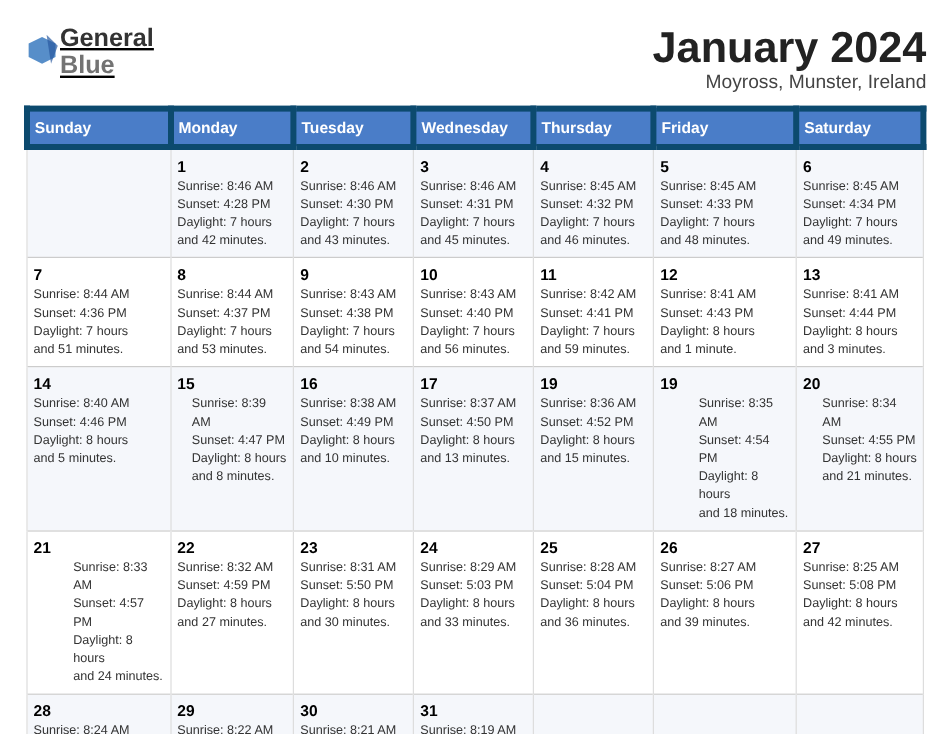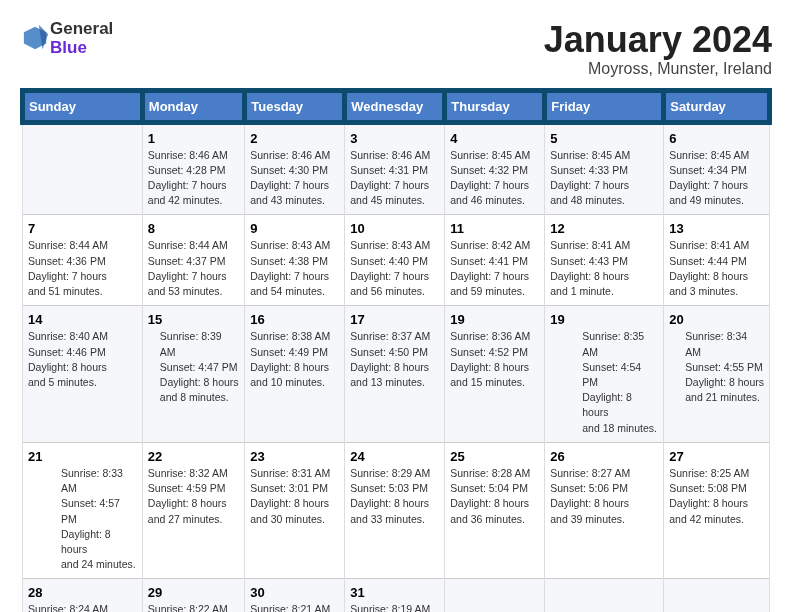--- a/index.html
+++ b/index.html
@@ -14,26 +14,27 @@
       display: flex;
       justify-content: space-between;
       align-items: flex-start;
       margin-bottom: 10px;
     }
     .logo-area {
       display: flex;
       align-items: center;
     }
     .logo-text {
-      font-size: 17px;
+      font-size: 21px;
       font-weight: bold;
       line-height: 1.1;
+      text-decoration: underline;
     }
     .logo-general { color: #333; }
-    .logo-blue { color: #6d28d9; }
+    .logo-blue { color: #737373; }
     .logo-icon {
       width: 28px;
       height: 28px;
       margin-left: 2px;
       margin-top: -4px;
     }
     .title-area {
       text-align: right;
     }
     .month-title {
@@ -282,21 +283,21 @@
         <td>
           <div class="day-num">22</div>
           <div class="day-info" style="white-space: pre-line;">Sunrise: 8:32 AM
 Sunset: 4:59 PM
 Daylight: 8 hours
 and 27 minutes.</div>
         </td>
         <td>
           <div class="day-num">23</div>
           <div class="day-info" style="white-space: pre-line;">Sunrise: 8:31 AM
-Sunset: 3:01 PM
+Sunset: 5:50 PM
 Daylight: 8 hours
 and 30 minutes.</div>
         </td>
         <td>
           <div class="day-num">24</div>
           <div class="day-info" style="white-space: pre-line;">Sunrise: 8:29 AM
 Sunset: 5:03 PM
 Daylight: 8 hours
 and 33 minutes.</div>
         </td>

